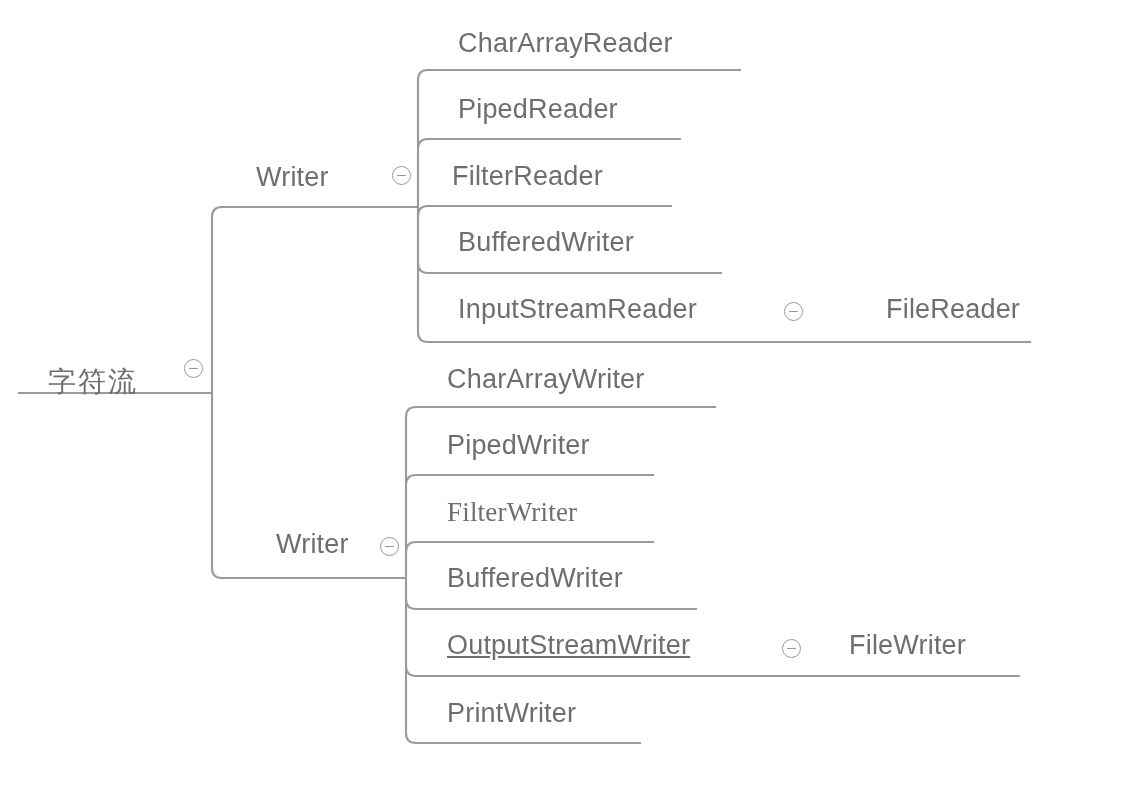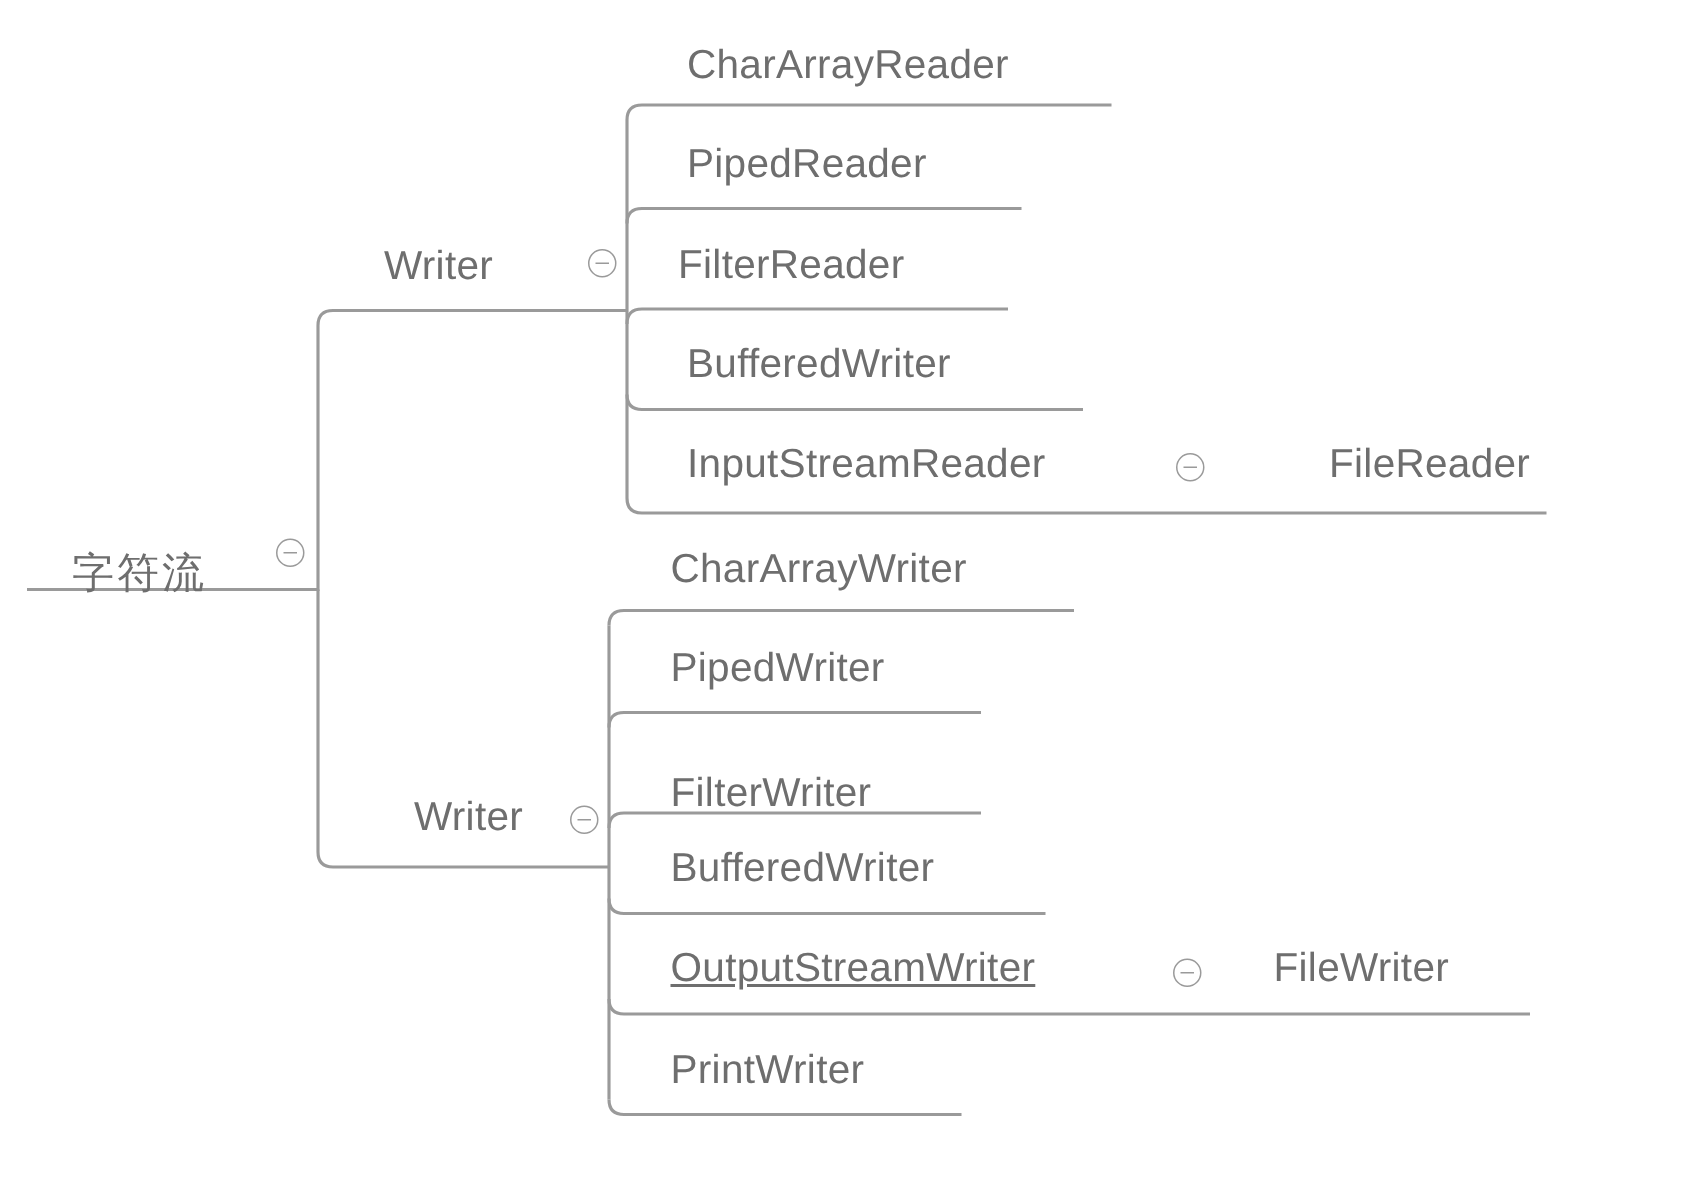--- a/index.html
+++ b/index.html
@@ -100,21 +100,21 @@
   <div class="node-label" style="left:458px; top:96px;">PipedReader</div>
   <div class="node-label" style="left:452px; top:163px;">FilterReader</div>
   <div class="node-label" style="left:458px; top:229px;">BufferedWriter</div>
   <div class="node-label" style="left:458px; top:296px;">InputStreamReader</div>
 
   <div class="toggle" style="left:784px; top:302px;"></div>
   <div class="node-label" style="left:886px; top:296px;">FileReader</div>
 
   <div class="node-label" style="left:447px; top:366px;">CharArrayWriter</div>
   <div class="node-label" style="left:447px; top:432px;">PipedWriter</div>
-  <div class="node-label" style="left:447px; top:515px;">FilterWriter</div>
+  <div class="node-label" style="left:447px; top:499px;font-family:Liberation Serif, serif;">FilterWriter</div>
   <div class="node-label" style="left:447px; top:565px;">BufferedWriter</div>
   <div class="node-label" style="left:447px; top:632px;text-decoration:underline;">OutputStreamWriter</div>
   <div class="node-label" style="left:447px; top:700px;">PrintWriter</div>
 
   <div class="toggle" style="left:782px; top:639px;"></div>
   <div class="node-label" style="left:849px; top:632px;">FileWriter</div>
 
 </div>
 
 </body></html>

